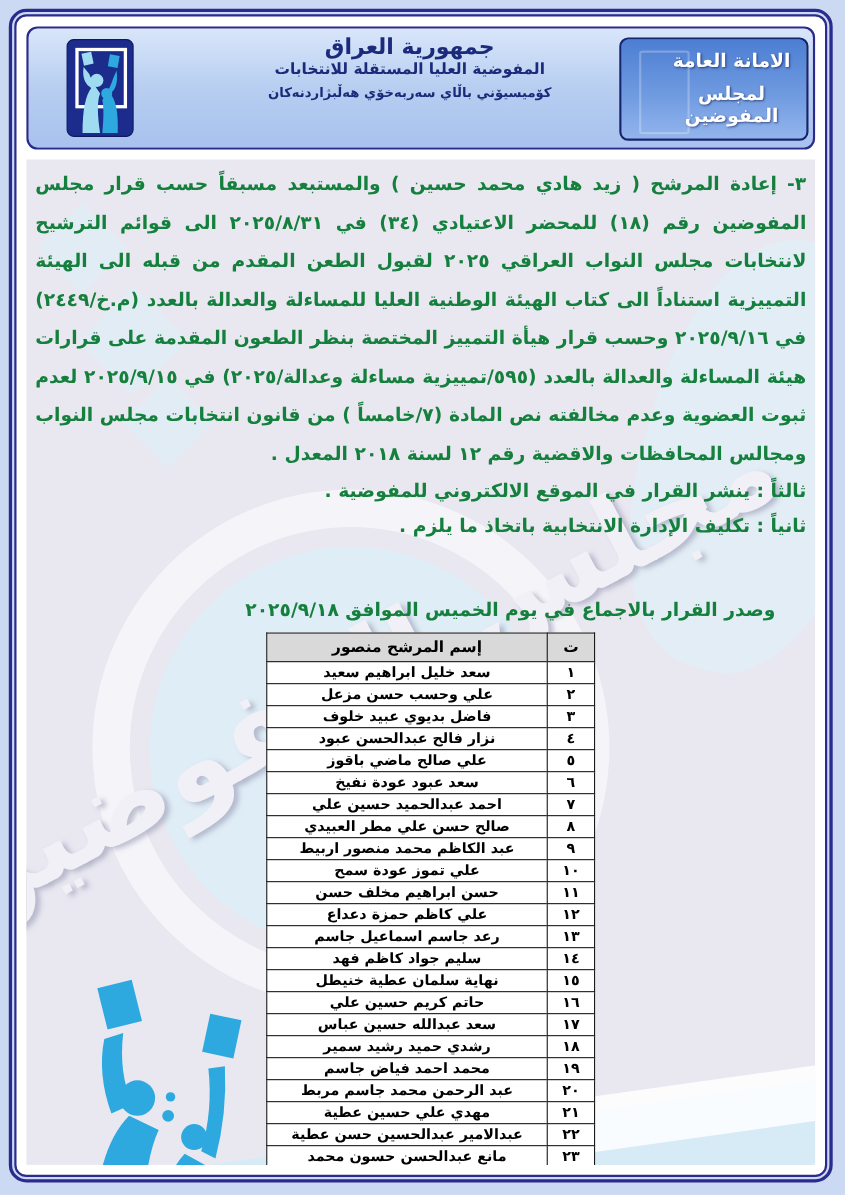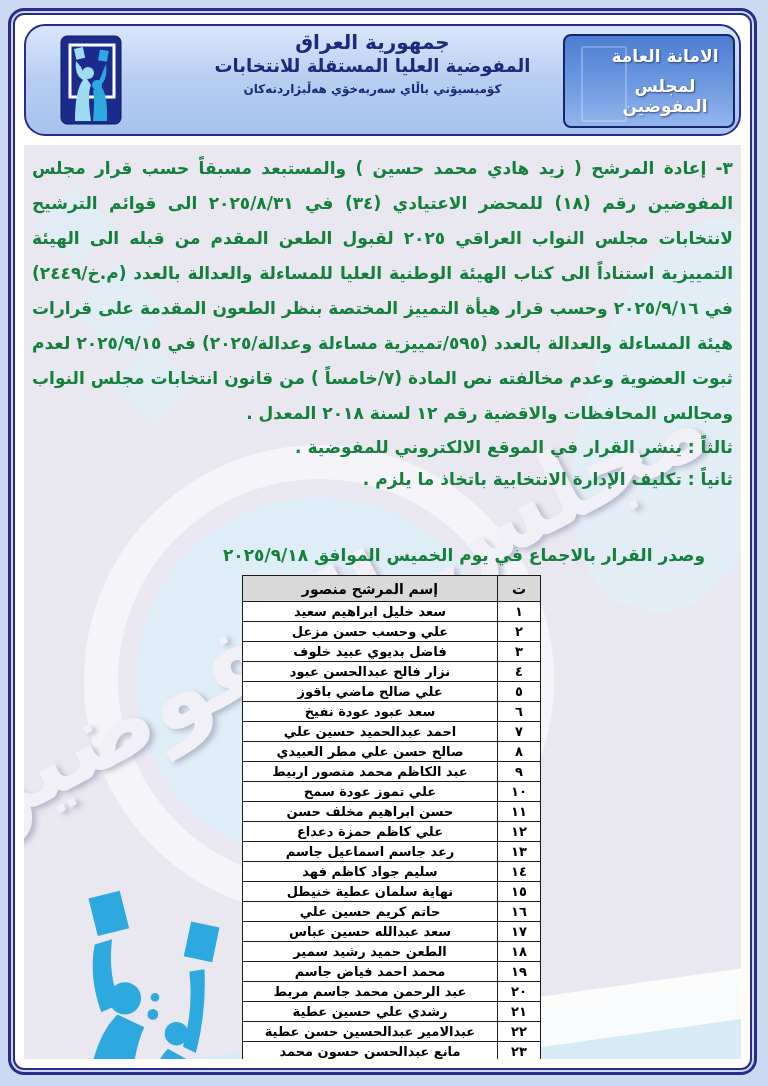--- a/index.html
+++ b/index.html
@@ -5,26 +5,26 @@
 <style>
   html,body{margin:0;padding:0;width:768px;height:1086px;background:#cbdaf2;
     font-family:"DejaVu Sans",sans-serif;overflow:hidden;}
   .frame{position:absolute;left:8px;top:8px;width:749px;height:1067px;
     border:3px solid #2b2b8e;border-radius:16px;padding:2px;box-sizing:border-box;}
   .frame-inner{width:100%;height:100%;box-sizing:border-box;border:2px solid #2b2b8e;
     border-radius:11px;background:#ffffff;padding:9px;display:flex;flex-direction:column;overflow:hidden;}
 
   
   .header-band{position:relative;flex:0 0 112px;height:112px;border:2px solid #2b2b8e;
-    border-radius:21px;background:linear-gradient(180deg,#d9e6fa 0%,#b7cef1 50%,#a8c2ee 100%);
+    border-radius:10px;background:linear-gradient(180deg,#d9e6fa 0%,#b7cef1 50%,#a8c2ee 100%);
     box-sizing:border-box;margin-bottom:9px;}
   .logo-box{position:absolute;left:34px;top:9px;width:62px;height:90px;}
   .center-block{position:absolute;left:175px;right:195px;top:4px;text-align:center;color:#1b2a7a;direction:rtl;}
   .cb-l1{font-size:20px;font-weight:bold;}
-  .cb-l2{font-size:18px;font-weight:bold;margin-top:1px;}
+  .cb-l2{font-size:14px;font-weight:bold;margin-top:1px;}
   .cb-l3{font-size:12px;font-weight:bold;margin-top:6px;}
   .cb-l4{font-size:13px;font-weight:bold;margin-top:3px;color:#30306a;direction:ltr;}
   .right-box{position:absolute;right:4px;top:8px;width:172px;height:94px;border:2px solid #16246e;
     border-radius:8px;background:linear-gradient(180deg,#4c7ed2 0%,#6f9ae0 55%,#93b5ed 100%);
     box-sizing:border-box;color:#fff;display:flex;flex-direction:column;justify-content:space-evenly;
     text-align:center;font-size:17px;font-weight:bold;direction:rtl;
     text-shadow:1px 1px 2px rgba(15,25,80,.65);overflow:hidden;padding-left:32px;}
   .rb-emblem{position:absolute;left:16px;top:10px;width:42px;height:72px;
     border:2px solid rgba(255,255,255,.25);border-radius:3px;}
 
@@ -210,33 +210,33 @@
               <tr>
                 <td class="col-no">١٦</td>
                 <td class="col-name">حاتم كريم حسين علي</td>
               </tr>
               <tr>
                 <td class="col-no">١٧</td>
                 <td class="col-name">سعد عبدالله حسين عباس</td>
               </tr>
               <tr>
                 <td class="col-no">١٨</td>
-                <td class="col-name">الطعن حميد رشيد سمير</td>
+                <td class="col-name">رشدي حميد رشيد سمير</td>
               </tr>
               <tr>
                 <td class="col-no">١٩</td>
                 <td class="col-name">محمد احمد فياض جاسم</td>
               </tr>
               <tr>
                 <td class="col-no">٢٠</td>
                 <td class="col-name">عبد الرحمن محمد جاسم مربط</td>
               </tr>
               <tr>
                 <td class="col-no">٢١</td>
-                <td class="col-name">رشدي علي حسين عطية</td>
+                <td class="col-name">مهدي علي حسين عطية</td>
               </tr>
               <tr>
                 <td class="col-no">٢٢</td>
                 <td class="col-name">عبدالامير عبدالحسين حسن عطية</td>
               </tr>
               <tr>
                 <td class="col-no">٢٣</td>
                 <td class="col-name">مانع عبدالحسن حسون محمد</td>
               </tr>
             </tbody>

